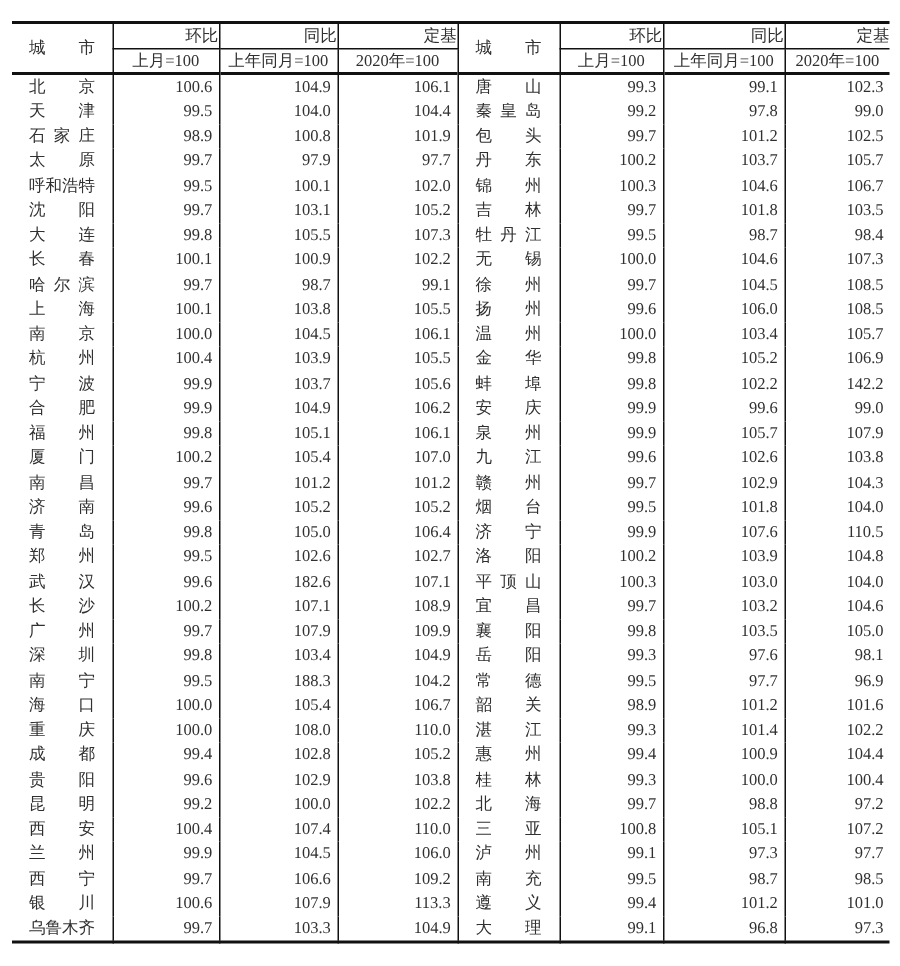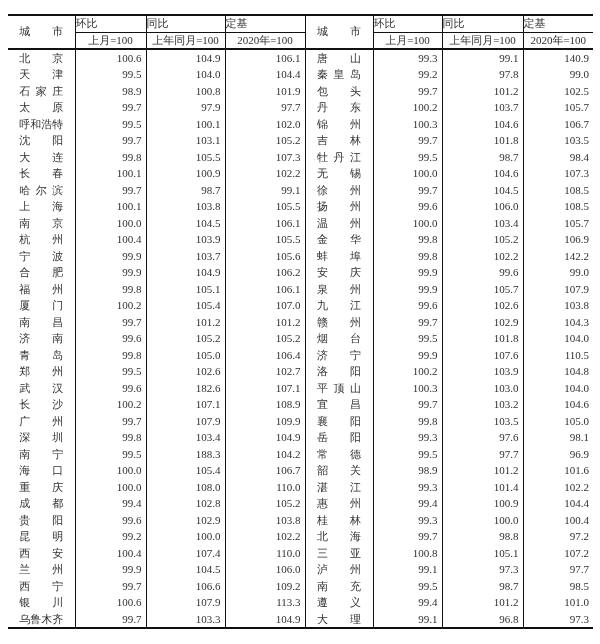--- a/index.html
+++ b/index.html
@@ -24,21 +24,21 @@
     padding: 0;
     font-weight: normal;
     white-space: nowrap;
     overflow: hidden;
     font-size: 11px;
     border-right: 1px solid var(--border, #000);
   }
   th.last, td.last { border-right: none; }
   thead tr.h-top { height: 17px; }
   thead tr.h-sub { height: 16px; }
-  th.th-top { border-bottom: 1px solid var(--border, #000); text-align: left; }
+  th.th-top { border-bottom: 1px solid var(--border, #000); text-align: right; }
   th.th-city, thead tr.h-sub th { border-bottom: 2px solid var(--border, #000); }
   th.th-city { text-align: center; }
   thead tr.h-sub th { text-align: center; }
   tbody tr { height: 16.5px; }
   tbody td { line-height: 16.5px; }
   td.num { text-align: right; padding-right: 4px; }
   td.city { text-align: center; }
   .cname {
     display: inline-block;
     width: 44px;
@@ -84,21 +84,21 @@
   </thead>
   <tbody id="table-body">
       <tr>
         <td class="city"><span class="cname">北京</span></td>
         <td class="num">100.6</td>
         <td class="num">104.9</td>
         <td class="num">106.1</td>
         <td class="city"><span class="cname">唐山</span></td>
         <td class="num">99.3</td>
         <td class="num">99.1</td>
-        <td class="num last">140.9</td>
+        <td class="num last">102.3</td>
       </tr>
       <tr>
         <td class="city"><span class="cname">天津</span></td>
         <td class="num">99.5</td>
         <td class="num">104.0</td>
         <td class="num">104.4</td>
         <td class="city"><span class="cname">秦皇岛</span></td>
         <td class="num">99.2</td>
         <td class="num">97.8</td>
         <td class="num last">99.0</td>

